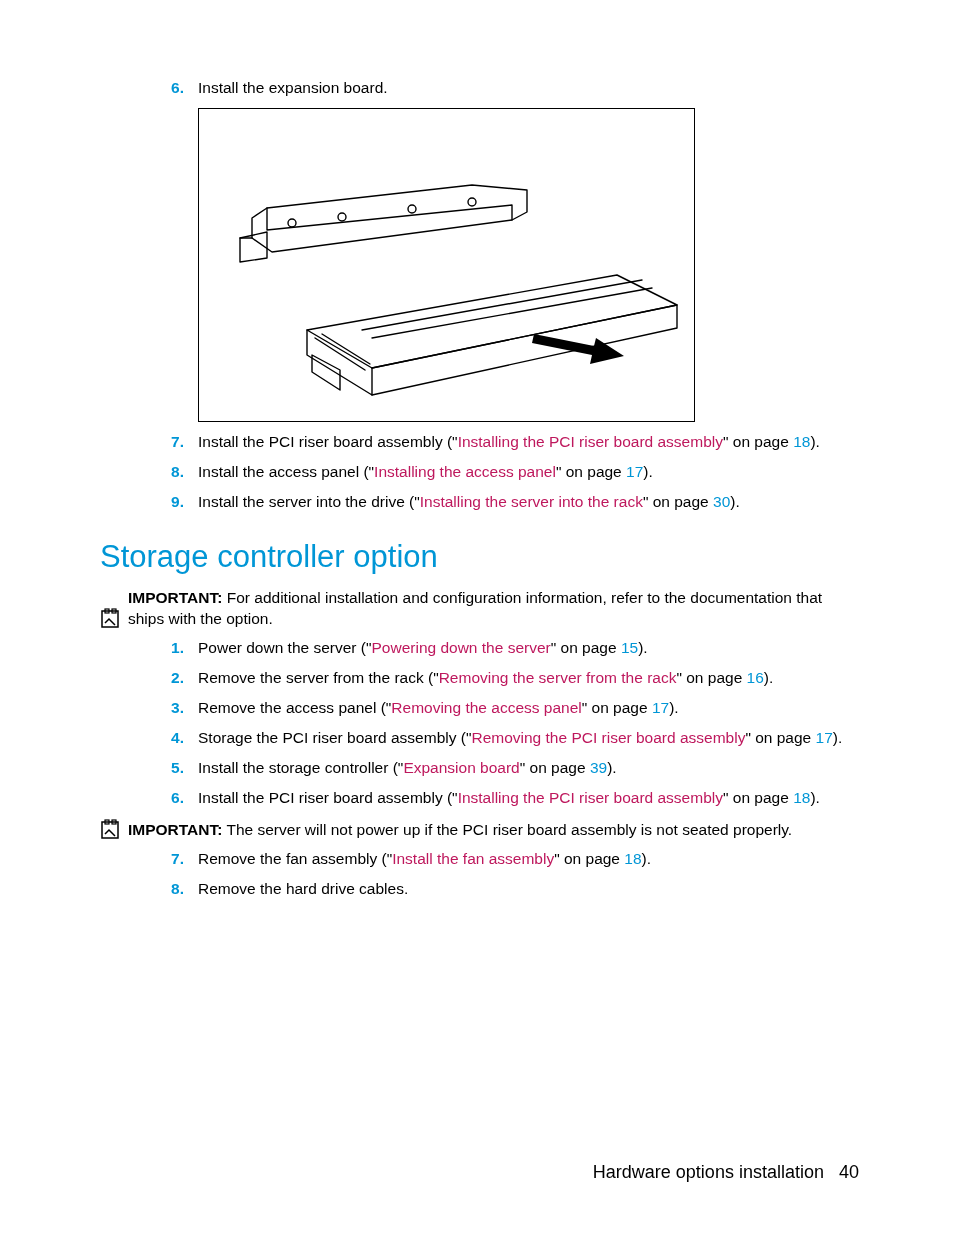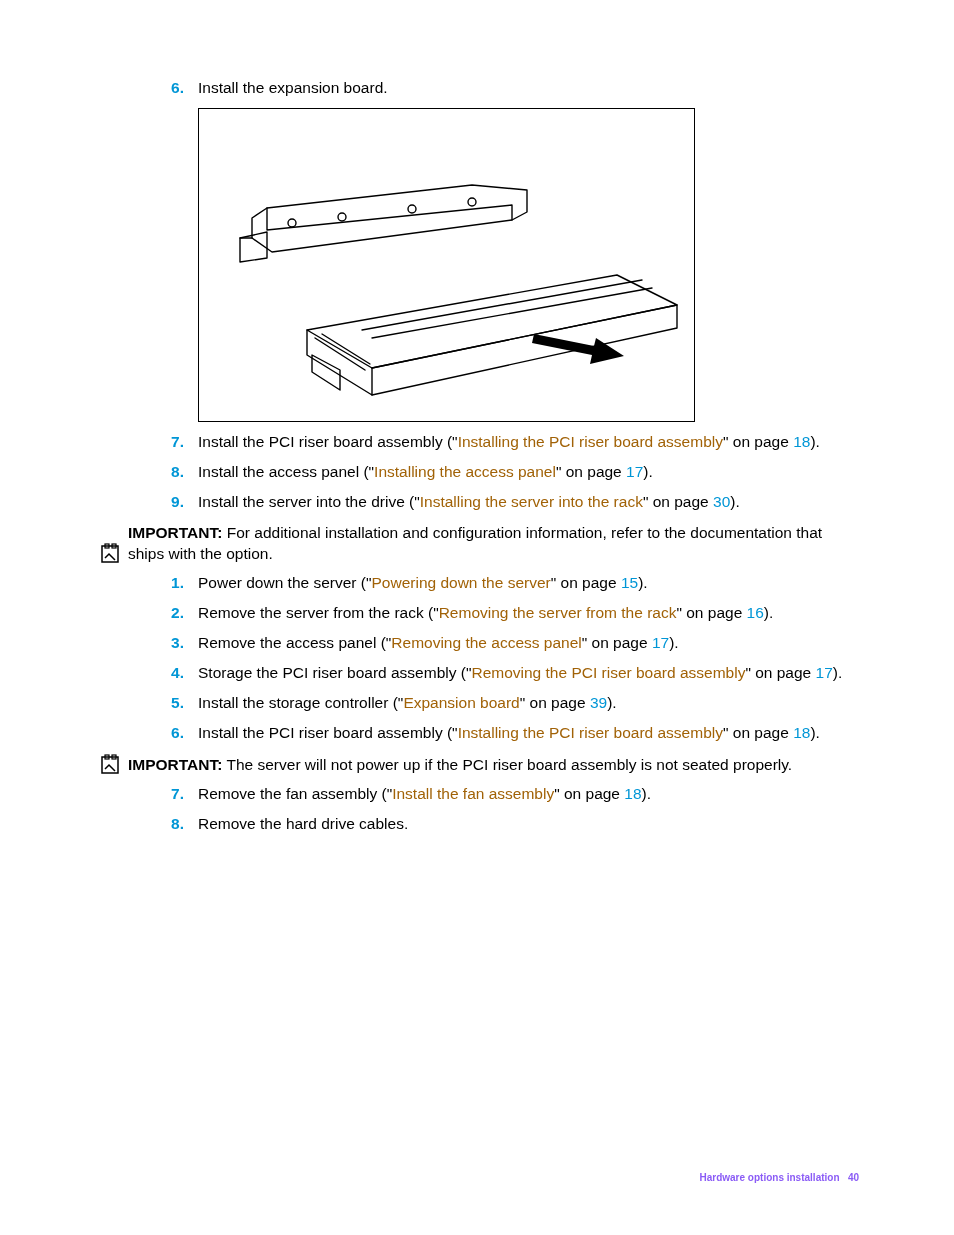--- a/index.html
+++ b/index.html
@@ -43,21 +43,21 @@
     margin-bottom: 10px;
     border: 1px solid #000;
     width: 495px;
     height: 312px;
     display: flex;
     align-items: center;
     justify-content: center;
   }
   .figure-box svg { display:block; }
   a.xref {
-    color: #a16207;
+    color: #be185d;
     text-decoration: none;
   }
   a.pageref {
     color: #0096d6;
     text-decoration: none;
   }
   h2.section-heading {
     font-family: Arial, Helvetica, sans-serif;
     font-weight: normal;
     color: #0096d6;
@@ -79,23 +79,22 @@
   .note-body {
     flex: 1;
   }
   .note-label {
     font-weight: bold;
   }
   .footer {
     position: absolute;
     bottom: 52px;
     right: 95px;
-    font-size: 10px;
-    color: #8b5cf6;
-    font-weight: bold;
+    font-size: 18px;
+    color: #000000;
   }
 </style>
 </head>
 <body>
 
 <div class="page">
 
   <div class="list-block">
     <div class="ol-item">
       <div class="ol-num">6.</div>
@@ -151,20 +150,21 @@
       </div>
     </div>
     <div class="ol-item">
       <div class="ol-num">9.</div>
       <div class="ol-body">
         <span>Install the server into the drive ("</span><a class="xref" href="#">Installing the server into the rack</a><span>" on page </span><a class="pageref" href="#">30</a><span>).</span>
       </div>
     </div>
   </div>
 
+  <h2 class="section-heading">Storage controller option</h2>
 
   <div class="note-row">
     <div class="note-icon">
       <svg width="22" height="22" viewBox="0 0 22 22">
         <rect x="2" y="3" width="16" height="16" fill="none" stroke="#000" stroke-width="1.5"></rect>
         <rect x="5" y="1" width="4" height="4" fill="none" stroke="#000" stroke-width="1.2"></rect>
         <rect x="12" y="1" width="4" height="4" fill="none" stroke="#000" stroke-width="1.2"></rect>
         <path d="M5 15 L9 11 L15 17" fill="none" stroke="#000" stroke-width="1.5"></path>
       </svg>
     </div>

